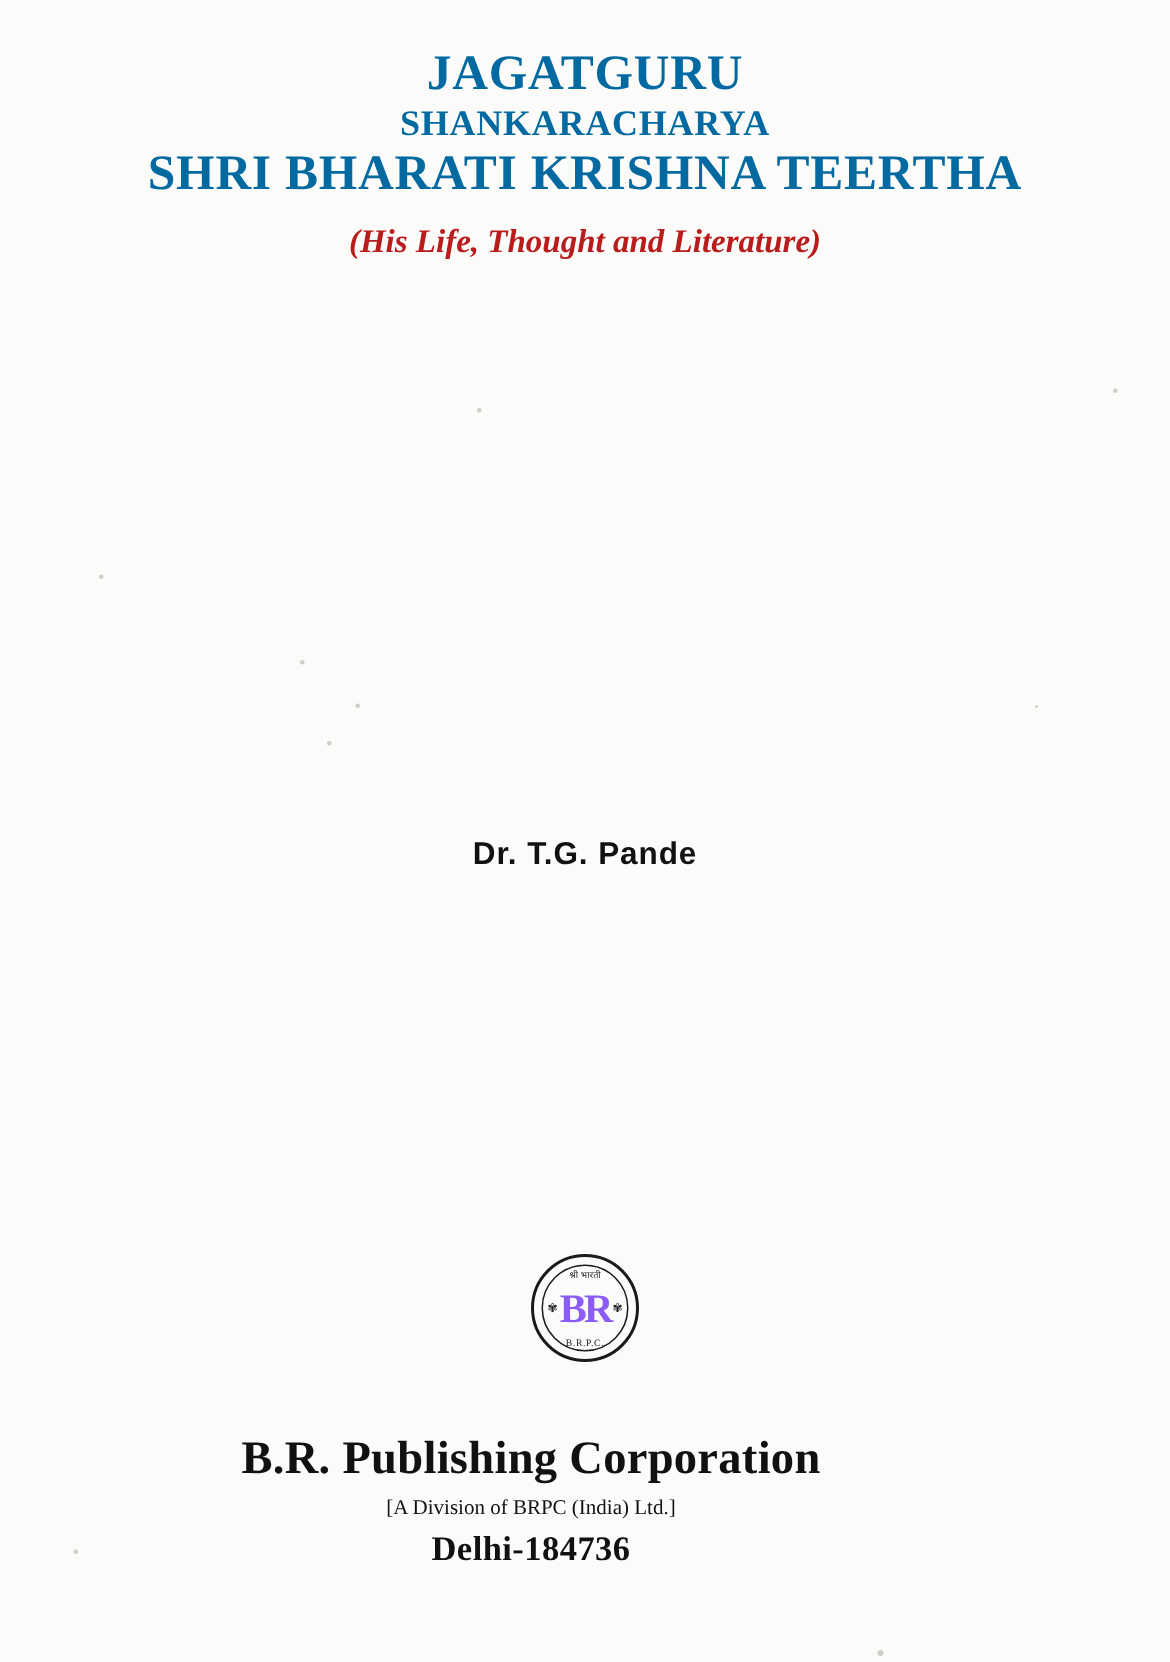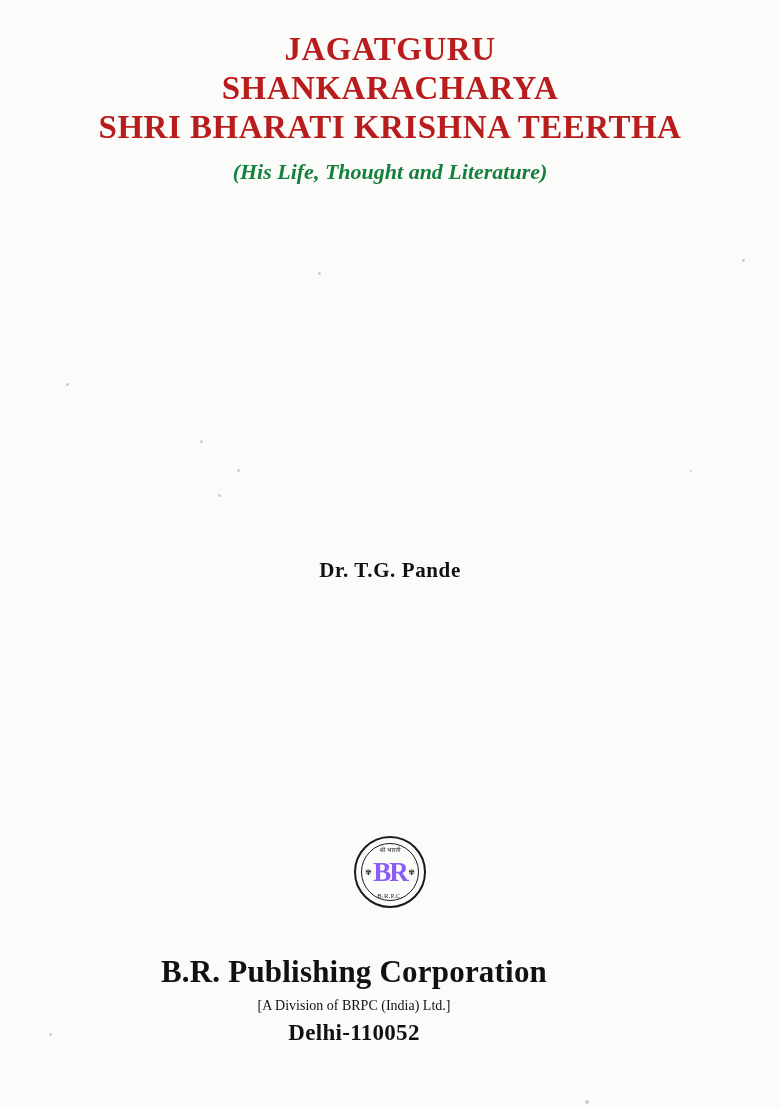--- a/index.html
+++ b/index.html
@@ -31,46 +31,46 @@
   .title-block {
     position: absolute;
     top: 30px;
     left: 0;
     width: 780px;
     text-align: center;
   }
   .title-line {
     font-family: "Liberation Serif", serif;
     font-weight: bold;
-    color: #b91c1c;
+    color: #0369a1;
     letter-spacing: 0.5px;
     line-height: 1.18;
   }
   .title-line.l1 { font-size: 33px; }
-  .title-line.l2 { font-size: 33px; }
+  .title-line.l2 { font-size: 24px; }
   .title-line.l3 { font-size: 33px; font-family: Liberation Serif, serif; }
   .subtitle {
     margin-top: 12px;
     font-size: 22px;
     font-style: italic;
     font-weight: bold;
     font-family: "Liberation Serif", serif;
-    color: #15803d;
+    color: #b91c1c;
   }
 
   .author {
     position: absolute;
     top: 558px;
     left: 0;
     width: 780px;
     text-align: center;
     font-size: 21px;
     font-weight: bold;
     letter-spacing: 0.6px;
-    font-family: Liberation Serif, serif;
+    font-family: Liberation Sans, sans-serif;
   }
 
   .logo-wrap {
     position: absolute;
     top: 836px;
     left: 0;
     width: 780px;
     display: flex;
     justify-content: center;
   }
@@ -191,16 +191,16 @@
       <span class="star left">✾</span>
       <span class="star right">✾</span>
       <span class="mono">BR</span>
       <span class="bottom-text">B.R.P.C.</span>
     </div>
   </div>
 
   <div class="publisher">
     <div class="name">B.R. Publishing Corporation</div>
     <div class="division">[A Division of BRPC (India) Ltd.]</div>
-    <div class="city">Delhi-110052</div>
+    <div class="city">Delhi-184736</div>
   </div>
 
 </div>
 
 </body></html>

